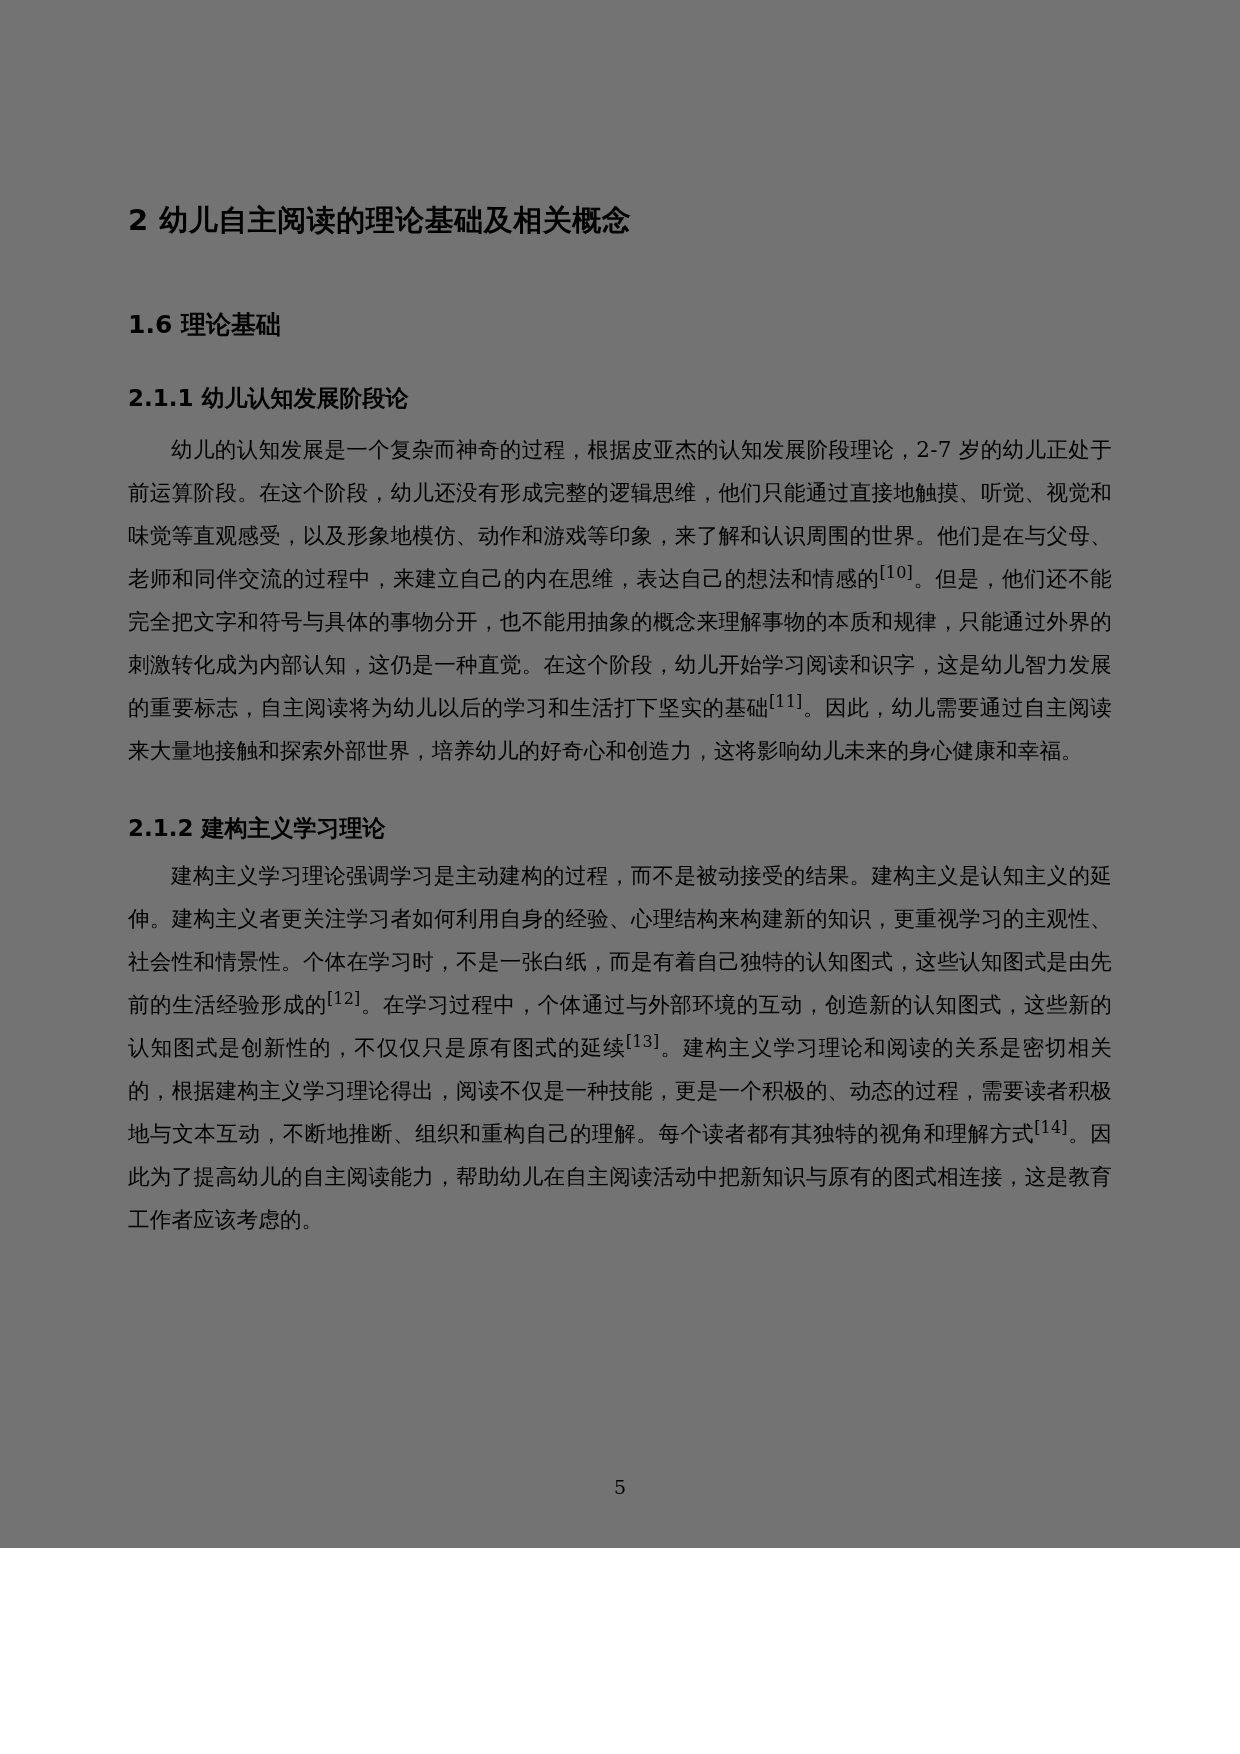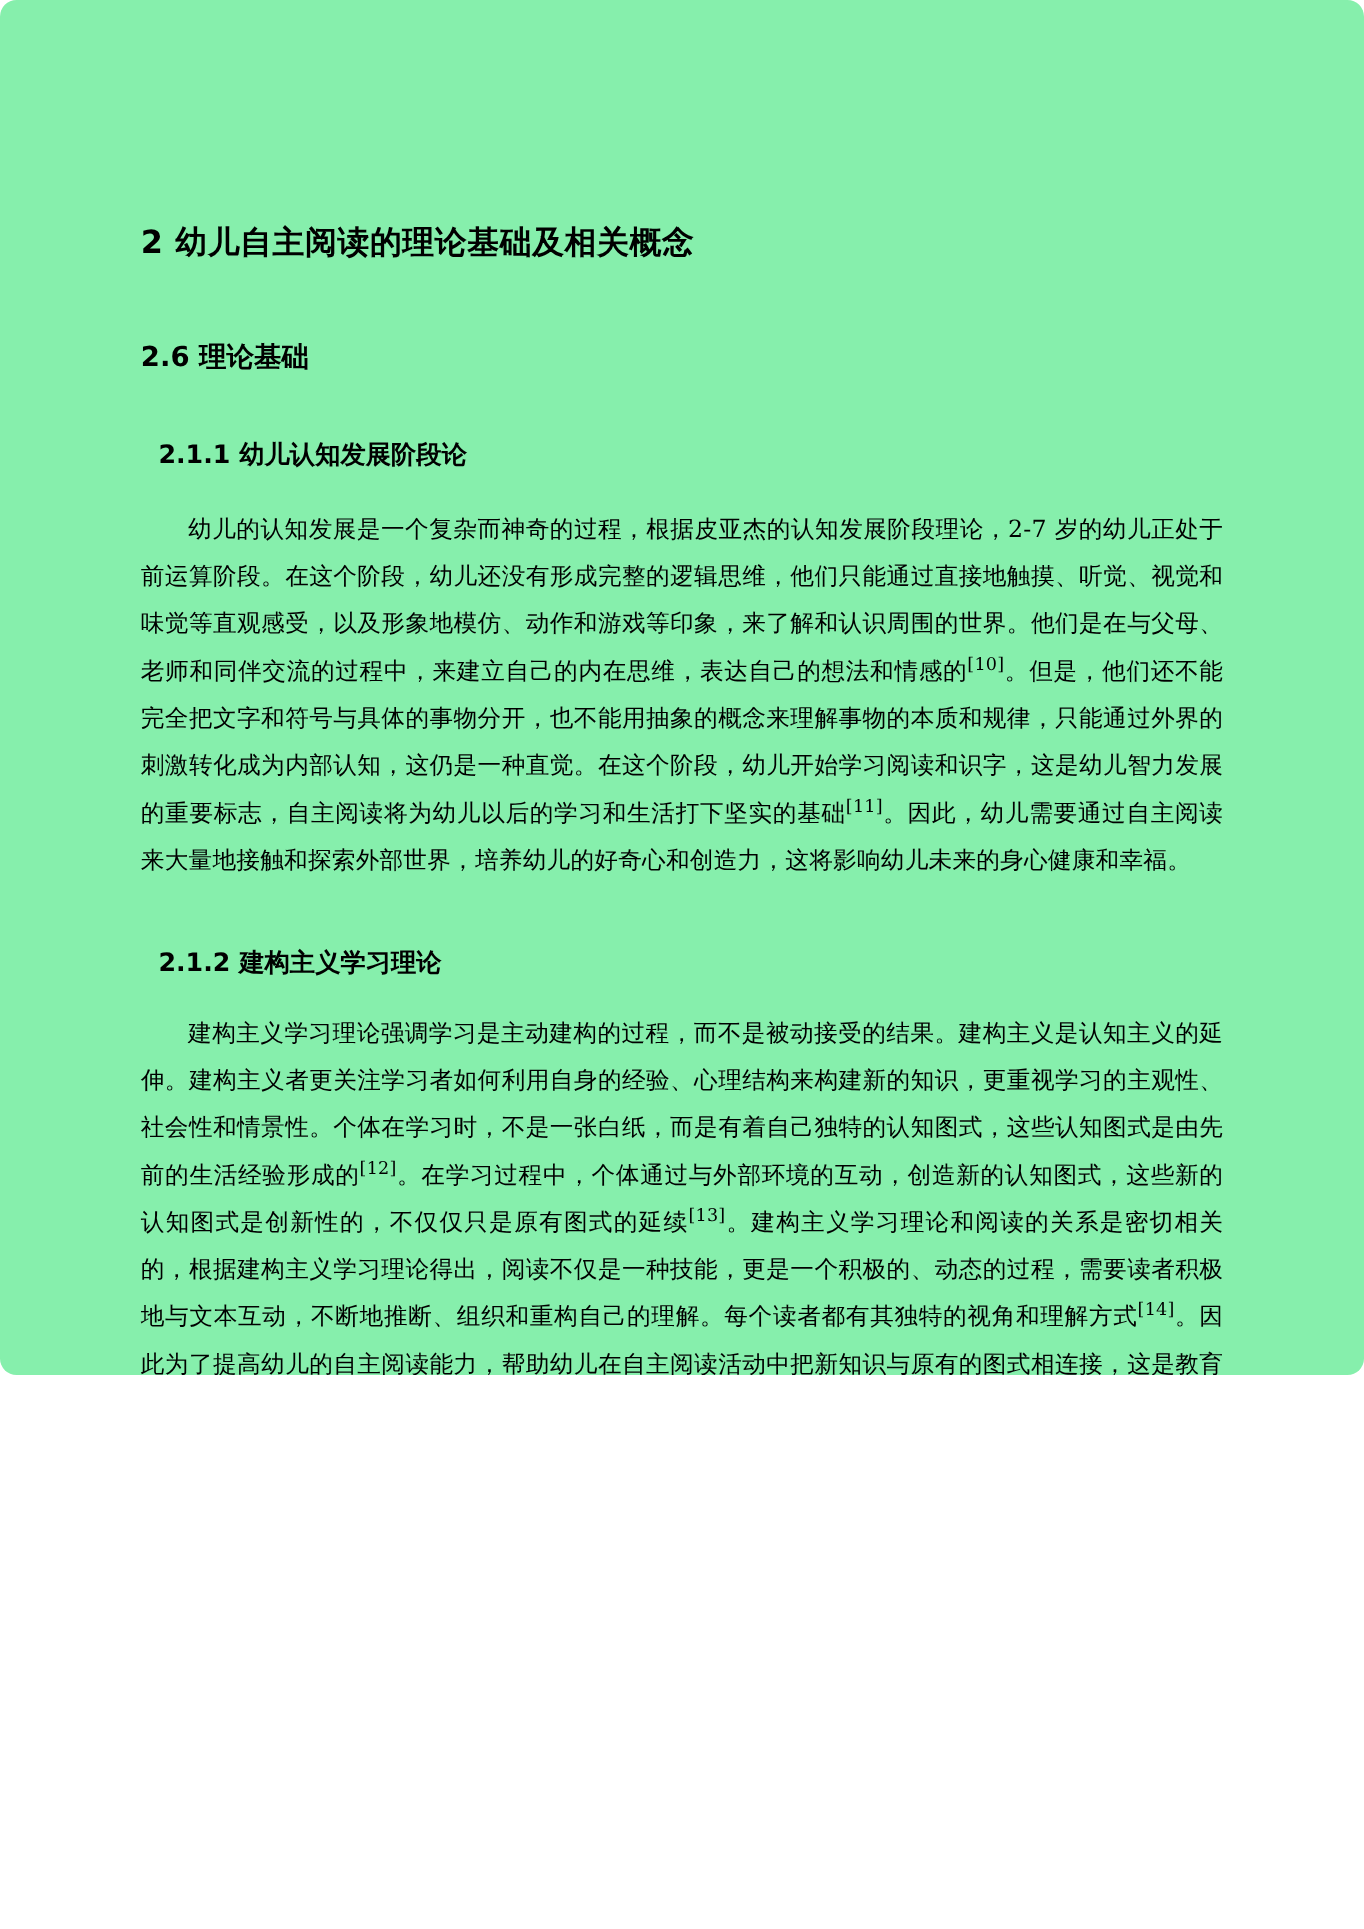--- a/index.html
+++ b/index.html
@@ -3,27 +3,26 @@
 <meta charset="utf-8">
 <style>
   html, body {
     margin: 0;
     padding: 0;
     background: #ffffff;
   }
   .page {
     position: relative;
     width: 1240px;
-    height: 1250px;
-    background: #86efac;
+    height: 1548px;
+    background: #737373;
     margin: 0 auto;
     overflow: hidden;
     font-family: "DejaVu Serif", "Liberation Serif", serif;
     color: #000000;
-    border-radius: 15px;
   }
   .content {
     position: absolute;
     left: 128px;
     top: 160px;
     width: 984px;
   }
   h1.chapter-title {
     font-family: "DejaVu Sans", "Liberation Sans", sans-serif;
     font-size: 29px;
@@ -38,21 +37,21 @@
     font-size: 25px;
     font-weight: 700;
     margin: 0;
     padding: 66px 0 0 0;
     line-height: 1.4;
   }
   h3.subsection-title {
     font-family: "DejaVu Sans", "Liberation Sans", sans-serif;
     font-size: 23px;
     font-weight: 700;
-    margin: 16px;
+    margin: 0;
     padding: 40px 0 0 0;
     line-height: 1.4;
   }
   p.body-text {
     font-family: "DejaVu Serif", "Liberation Serif", serif;
     font-size: 21.5px;
     line-height: 43px;
     margin: 0;
     padding: 14px 0 0 0;
     text-indent: 2em;
@@ -80,21 +79,21 @@
 </style>
 </head>
 <body>
 
 <div class="page">
 
   <div class="content">
 
     <h1 class="chapter-title">2 幼儿自主阅读的理论基础及相关概念</h1>
 
-    <h2 class="section-title">2.6  理论基础</h2>
+    <h2 class="section-title">1.6  理论基础</h2>
 
     <h3 class="subsection-title">2.1.1 幼儿认知发展阶段论</h3>
 
     <p class="body-text">幼儿的认知发展是一个复杂而神奇的过程，根据皮亚杰的认知发展阶段理论，2-7 岁的幼儿正处于前运算阶段。在这个阶段，幼儿还没有形成完整的逻辑思维，他们只能通过直接地触摸、听觉、视觉和味觉等直观感受，以及形象地模仿、动作和游戏等印象，来了解和认识周围的世界。他们是在与父母、老师和同伴交流的过程中，来建立自己的内在思维，表达自己的想法和情感的<sup class="cite">[10]</sup>。但是，他们还不能完全把文字和符号与具体的事物分开，也不能用抽象的概念来理解事物的本质和规律，只能通过外界的刺激转化成为内部认知，这仍是一种直觉。在这个阶段，幼儿开始学习阅读和识字，这是幼儿智力发展的重要标志，自主阅读将为幼儿以后的学习和生活打下坚实的基础<sup class="cite">[11]</sup>。因此，幼儿需要通过自主阅读来大量地接触和探索外部世界，培养幼儿的好奇心和创造力，这将影响幼儿未来的身心健康和幸福。</p>
 
     <h3 class="subsection-title">2.1.2 建构主义学习理论</h3>
 
     <p class="body-text tight-top">建构主义学习理论强调学习是主动建构的过程，而不是被动接受的结果。建构主义是认知主义的延伸。建构主义者更关注学习者如何利用自身的经验、心理结构来构建新的知识，更重视学习的主观性、社会性和情景性。个体在学习时，不是一张白纸，而是有着自己独特的认知图式，这些认知图式是由先前的生活经验形成的<sup class="cite">[12]</sup>。在学习过程中，个体通过与外部环境的互动，创造新的认知图式，这些新的认知图式是创新性的，不仅仅只是原有图式的延续<sup class="cite">[13]</sup>。建构主义学习理论和阅读的关系是密切相关的，根据建构主义学习理论得出，阅读不仅是一种技能，更是一个积极的、动态的过程，需要读者积极地与文本互动，不断地推断、组织和重构自己的理解。每个读者都有其独特的视角和理解方式<sup class="cite">[14]</sup>。因此为了提高幼儿的自主阅读能力，帮助幼儿在自主阅读活动中把新知识与原有的图式相连接，这是教育工作者应该考虑的。</p>
 
   </div>

